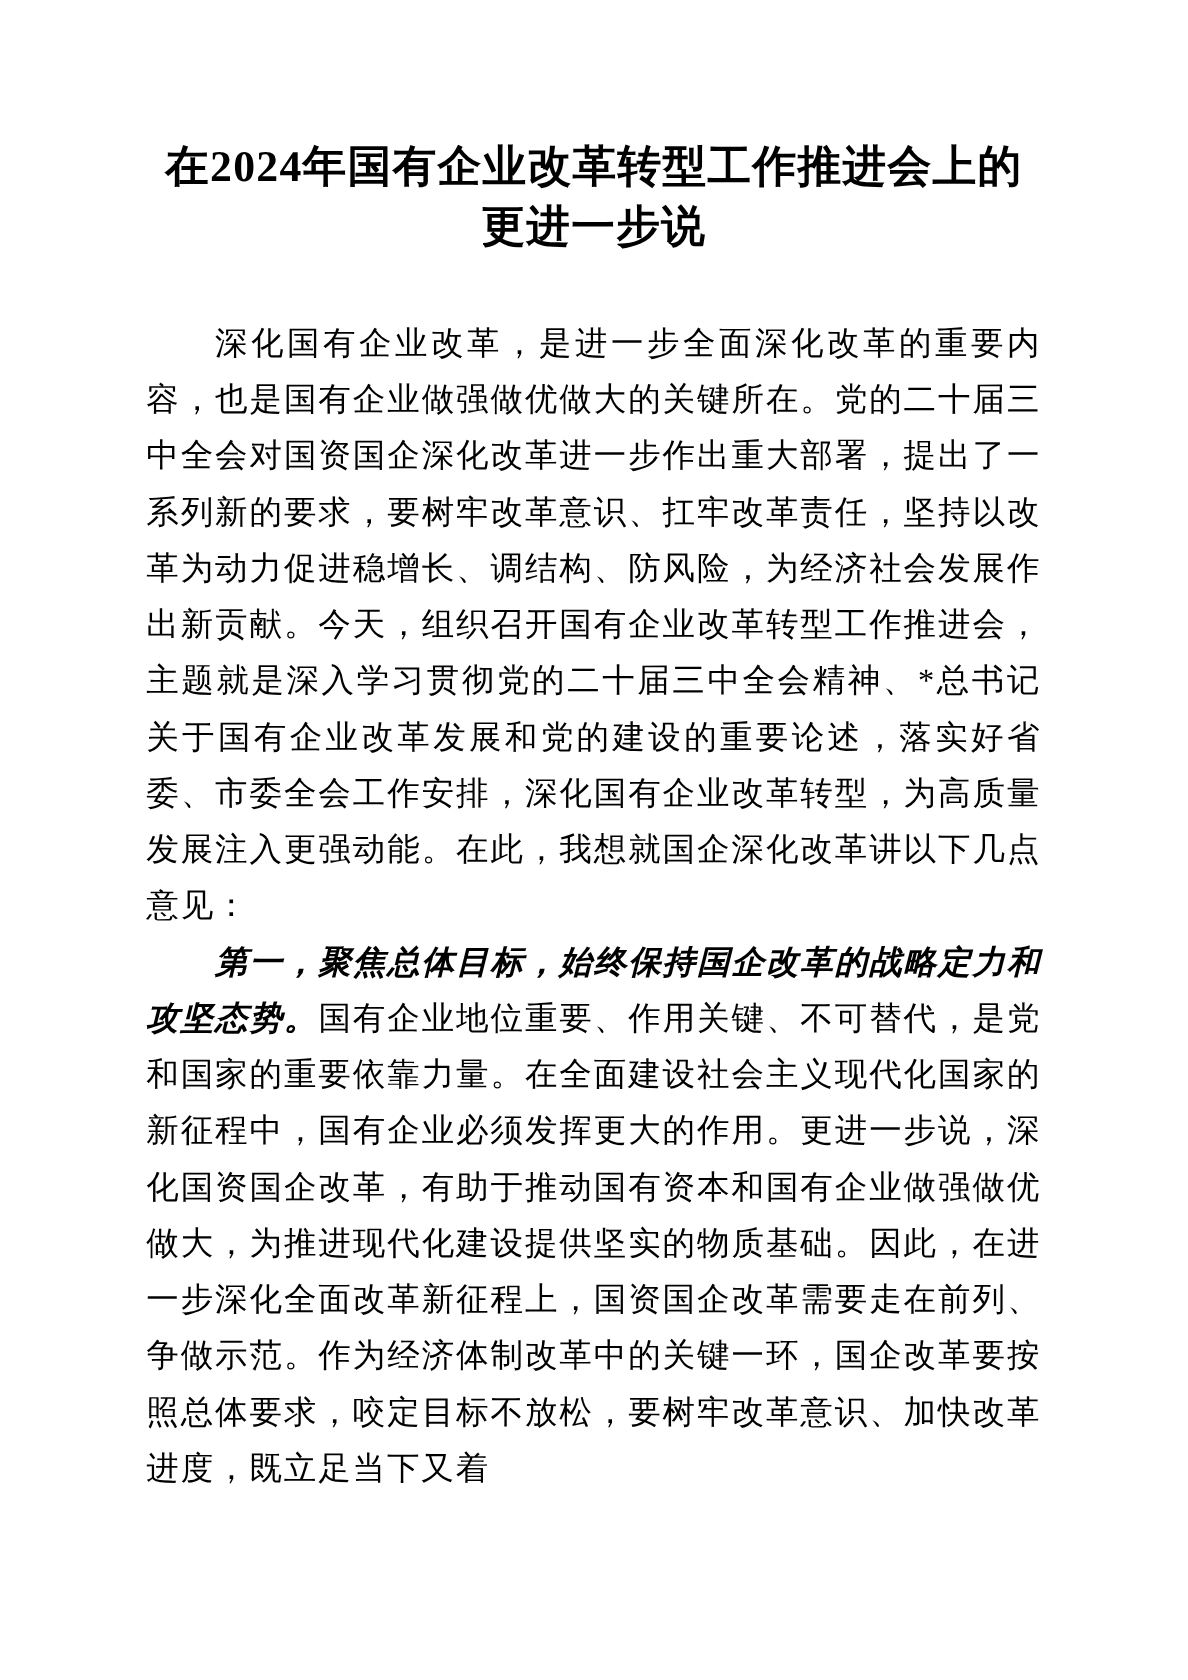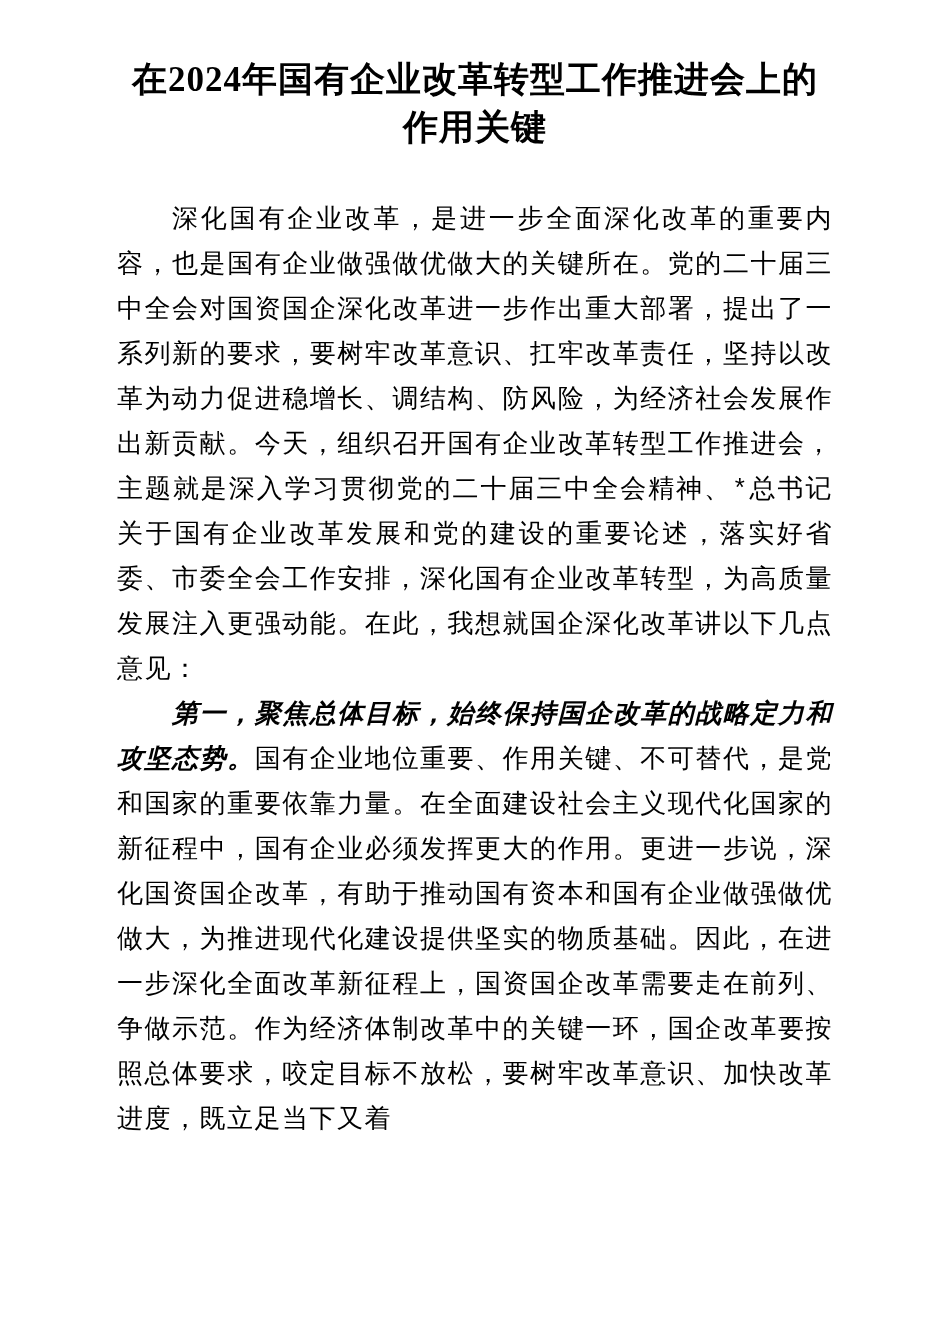--- a/index.html
+++ b/index.html
@@ -7,21 +7,21 @@
     padding: 0;
     background: #ffffff;
   }
   .page {
     position: relative;
     width: 950px;
     height: 1344px;
     margin: 0 auto;
     background: #ffffff;
     box-sizing: border-box;
-    padding: 56px 117px 120px 117px;
+    padding: 110px 117px 120px 117px;
     overflow: hidden;
     color: #000000;
   }
   .doc-title {
     font-family: "Liberation Serif", "DejaVu Serif", serif;
     font-weight: 700;
     font-size: 35px;
     line-height: 48px;
     text-align: center;
     letter-spacing: 1px;
@@ -39,35 +39,34 @@
     text-align: justify;
     color: #000000;
   }
   .salutation {
     margin: 0;
     text-indent: 0;
   }
   .body-para {
     margin: 0;
     text-indent: 55px;
-    font-family: Liberation Mono, monospace;
   }
   .para-lead {
     font-weight: 700;
     font-style: italic;
   }
 </style>
 </head>
 <body>
 
 <div class="page">
 
   <h1 class="doc-title">
     <span class="title-line">在2024年国有企业改革转型工作推进会上的</span>
-    <span class="title-line">作用关键</span>
+    <span class="title-line">更进一步说</span>
   </h1>
 
   <div class="doc-body">
 
 
     <p class="body-para">深化国有企业改革，是进一步全面深化改革的重要内容，也是国有企业做强做优做大的关键所在。党的二十届三中全会对国资国企深化改革进一步作出重大部署，提出了一系列新的要求，要树牢改革意识、扛牢改革责任，坚持以改革为动力促进稳增长、调结构、防风险，为经济社会发展作出新贡献。今天，组织召开国有企业改革转型工作推进会，主题就是深入学习贯彻党的二十届三中全会精神、*总书记关于国有企业改革发展和党的建设的重要论述，落实好省委、市委全会工作安排，深化国有企业改革转型，为高质量发展注入更强动能。在此，我想就国企深化改革讲以下几点意见：</p>
 
     <p class="body-para"><span class="para-lead">第一，聚焦总体目标，始终保持国企改革的战略定力和攻坚态势。</span><span>国有企业地位重要、作用关键、不可替代，是党和国家的重要依靠力量。在全面建设社会主义现代化国家的新征程中，国有企业必须发挥更大的作用。更进一步说，深化国资国企改革，有助于推动国有资本和国有企业做强做优做大，为推进现代化建设提供坚实的物质基础。因此，在进一步深化全面改革新征程上，国资国企改革需要走在前列、争做示范。作为经济体制改革中的关键一环，国企改革要按照总体要求，咬定目标不放松，要树牢改革意识、加快改革进度，既立足当下又着</span></p>
 
   </div>

